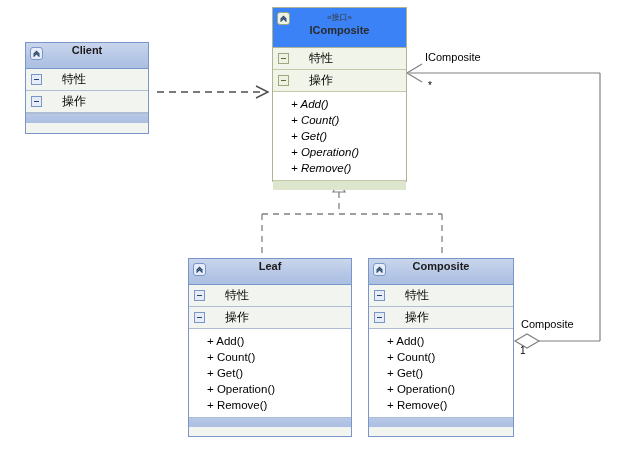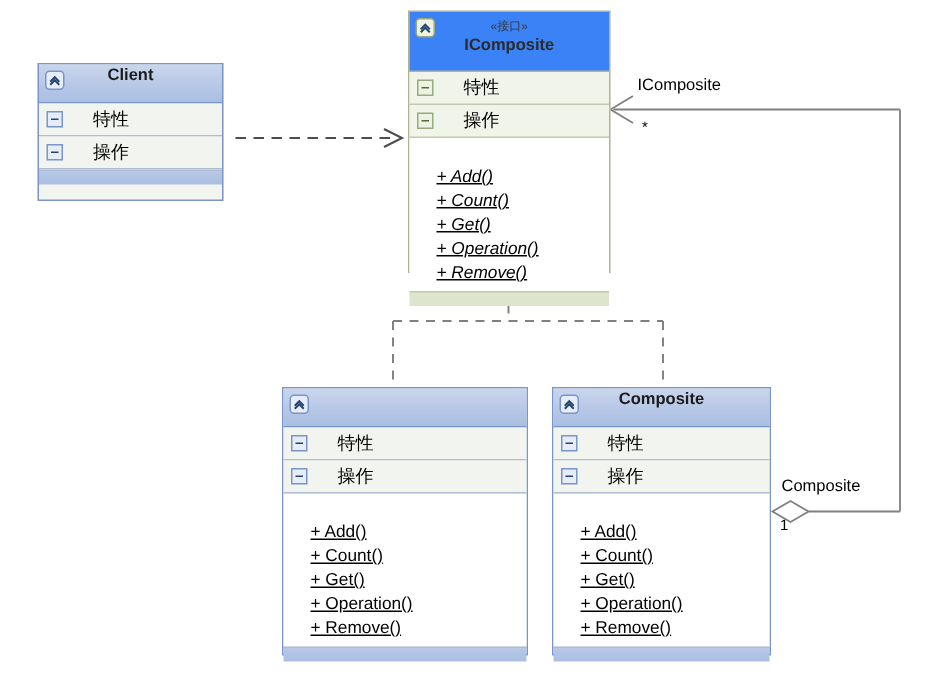--- a/index.html
+++ b/index.html
@@ -126,24 +126,23 @@
     width: 5px;
     height: 1px;
     background: #26456e;
   }
   .uml-class.green .compartment .minus::after {
     background: #556b33;
   }
 
   .members {
     background: #ffffff;
-    padding: 18px 0 4px 18px;
+    padding: 4px 0 4px 18px;
     font-size: 11.5px;
     color: #000;
-    text-decoration: underline;
   }
   .uml-class.green .members {
     background: #ffffff;
   }
   .members .m {
     line-height: 16px;
     white-space: nowrap;
   }
   .members.italic .m {
     font-style: italic;
@@ -277,20 +276,21 @@
   </div>
 
   <div class="uml-class blue" style="left:188px; top:258px; width:164px; height:179px;">
     <div class="uml-header">
       <span class="box-badge">
         <svg width="11" height="11" viewBox="0 0 11 11">
           <path d="M2.5 6.5 L5.5 3.5 L8.5 6.5" fill="none" stroke="#26456e" stroke-width="1.3"></path>
           <path d="M2.5 8.5 L5.5 5.5 L8.5 8.5" fill="none" stroke="#26456e" stroke-width="1.3"></path>
         </svg>
       </span>
+      <span class="cname">Leaf</span>
     </div>
     <div class="compartment">
       <span class="minus"></span>
       <span>特性</span>
     </div>
     <div class="compartment">
       <span class="minus"></span>
       <span>操作</span>
     </div>
     <div class="members">

